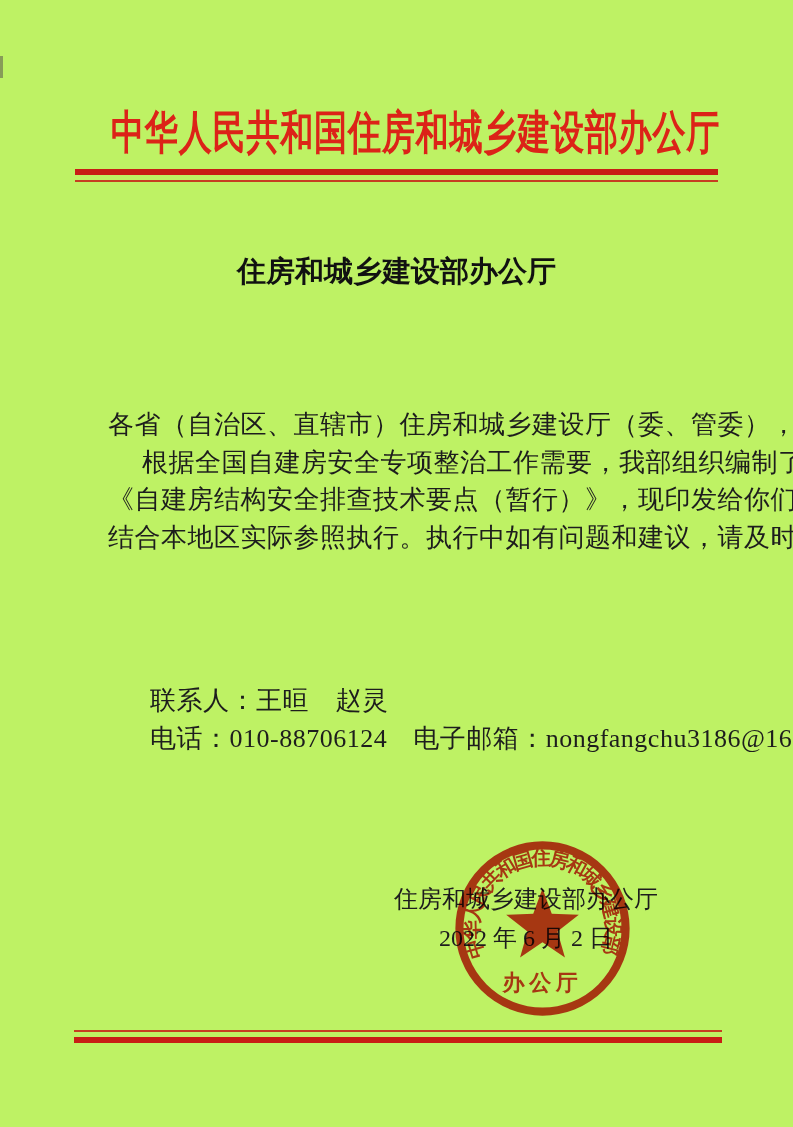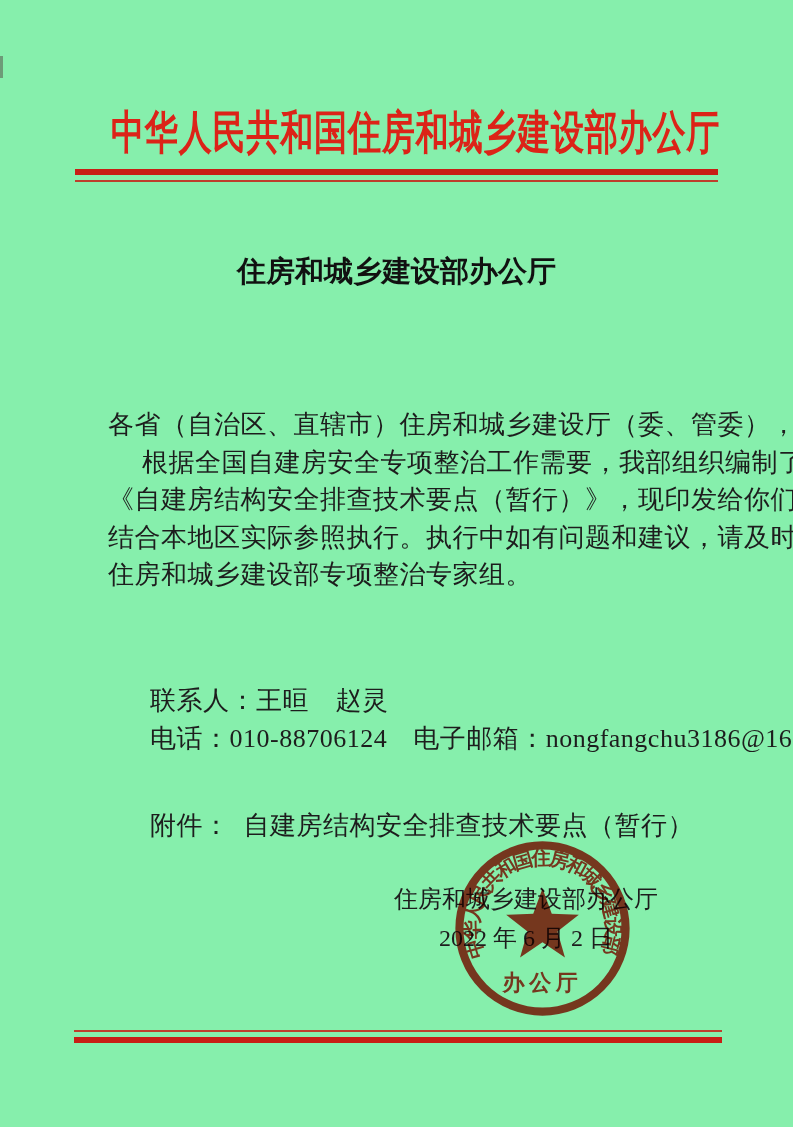--- a/index.html
+++ b/index.html
@@ -1,20 +1,20 @@
 <!DOCTYPE html>
 <html><head>
 <meta charset="utf-8">
 <style>
   html,body{margin:0;padding:0;background:#e9e8e5;}
   .page{
     position:relative;
     width:793px;height:1127px;
     margin:0 auto;
-    background:#86efac;
+    background:#bef264;
     overflow:hidden;
     font-family:"Liberation Serif","DejaVu Serif",serif;
     color:#1d1d1d;
   }
   
   .letterhead{
     position:absolute;top:102px;left:0;width:793px;
     text-align:center;
     font-size:46px;font-weight:bold;
     color:#dc2318;
@@ -89,35 +89,31 @@
 
   <div class="doc-title">
     <div>住房和城乡建设部办公厅</div>
   </div>
 
   <div class="body-block">
     <div class="body-line">各省（自治区、直辖市）住房和城乡建设厅（委、管委），新疆</div>
     <div class="body-line indent">根据全国自建房安全专项整治工作需要，我部组织编制了</div>
     <div class="body-line">《自建房结构安全排查技术要点（暂行）》，现印发给你们，请</div>
     <div class="body-line">结合本地区实际参照执行。执行中如有问题和建议，请及时反馈</div>
-    <div class="body-line">住房和城乡建设部专项整治专家组。</div>
   </div>
 
   <div class="contact-block">
     <div>
       <span>联系人：</span><span>王晅　赵灵</span>
     </div>
     <div>
       <span>电话：</span><span>010-88706124</span><span class="gap-md"></span><span>电子邮箱：</span><span>nongfangchu3186@163.com</span>
     </div>
   </div>
 
-  <div class="attachment-line">
-    <span class="lbl">附件：</span><span>自建房结构安全排查技术要点（暂行）</span>
-  </div>
 
   <div class="signature">
     <div>住房和城乡建设部办公厅</div>
     <div>2022 年 6 月 2 日</div>
   </div>
 
   <svg class="seal" viewBox="0 0 200 200">
     <defs>
       <path id="sealArc" d="M 39.3 128.3 A 67 67 0 1 1 160.7 128.3" fill="none"></path>
     </defs>

